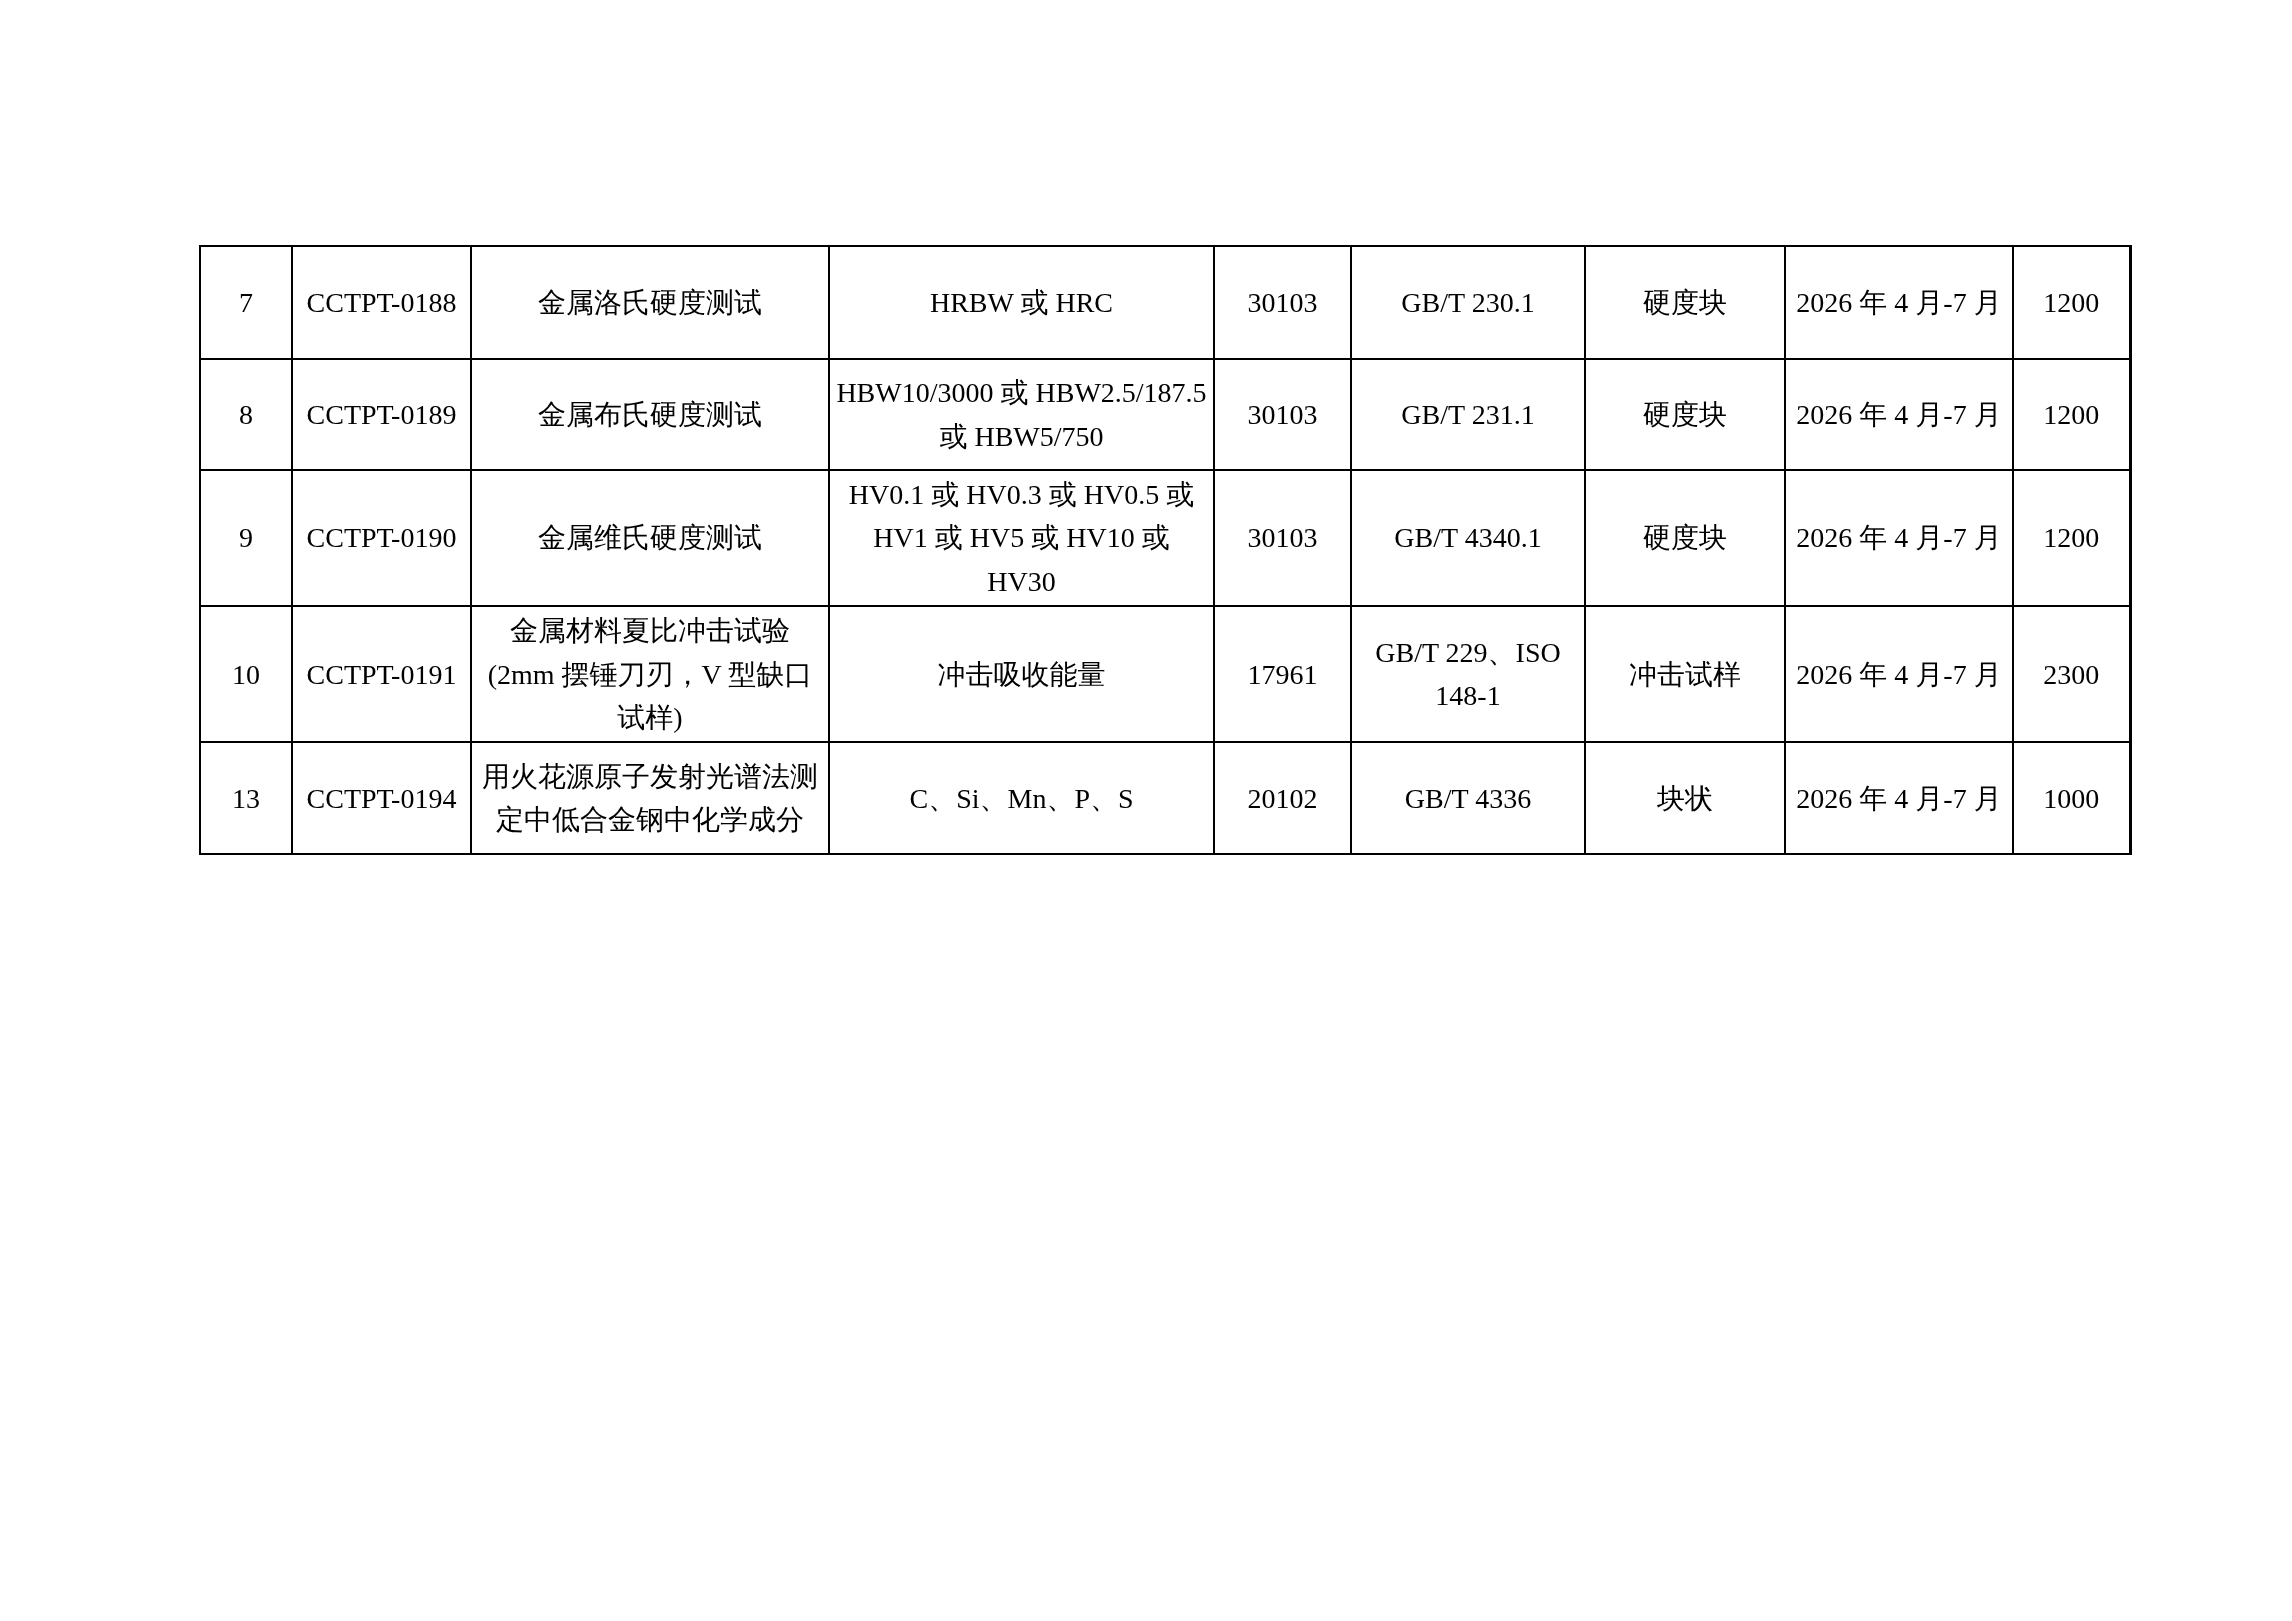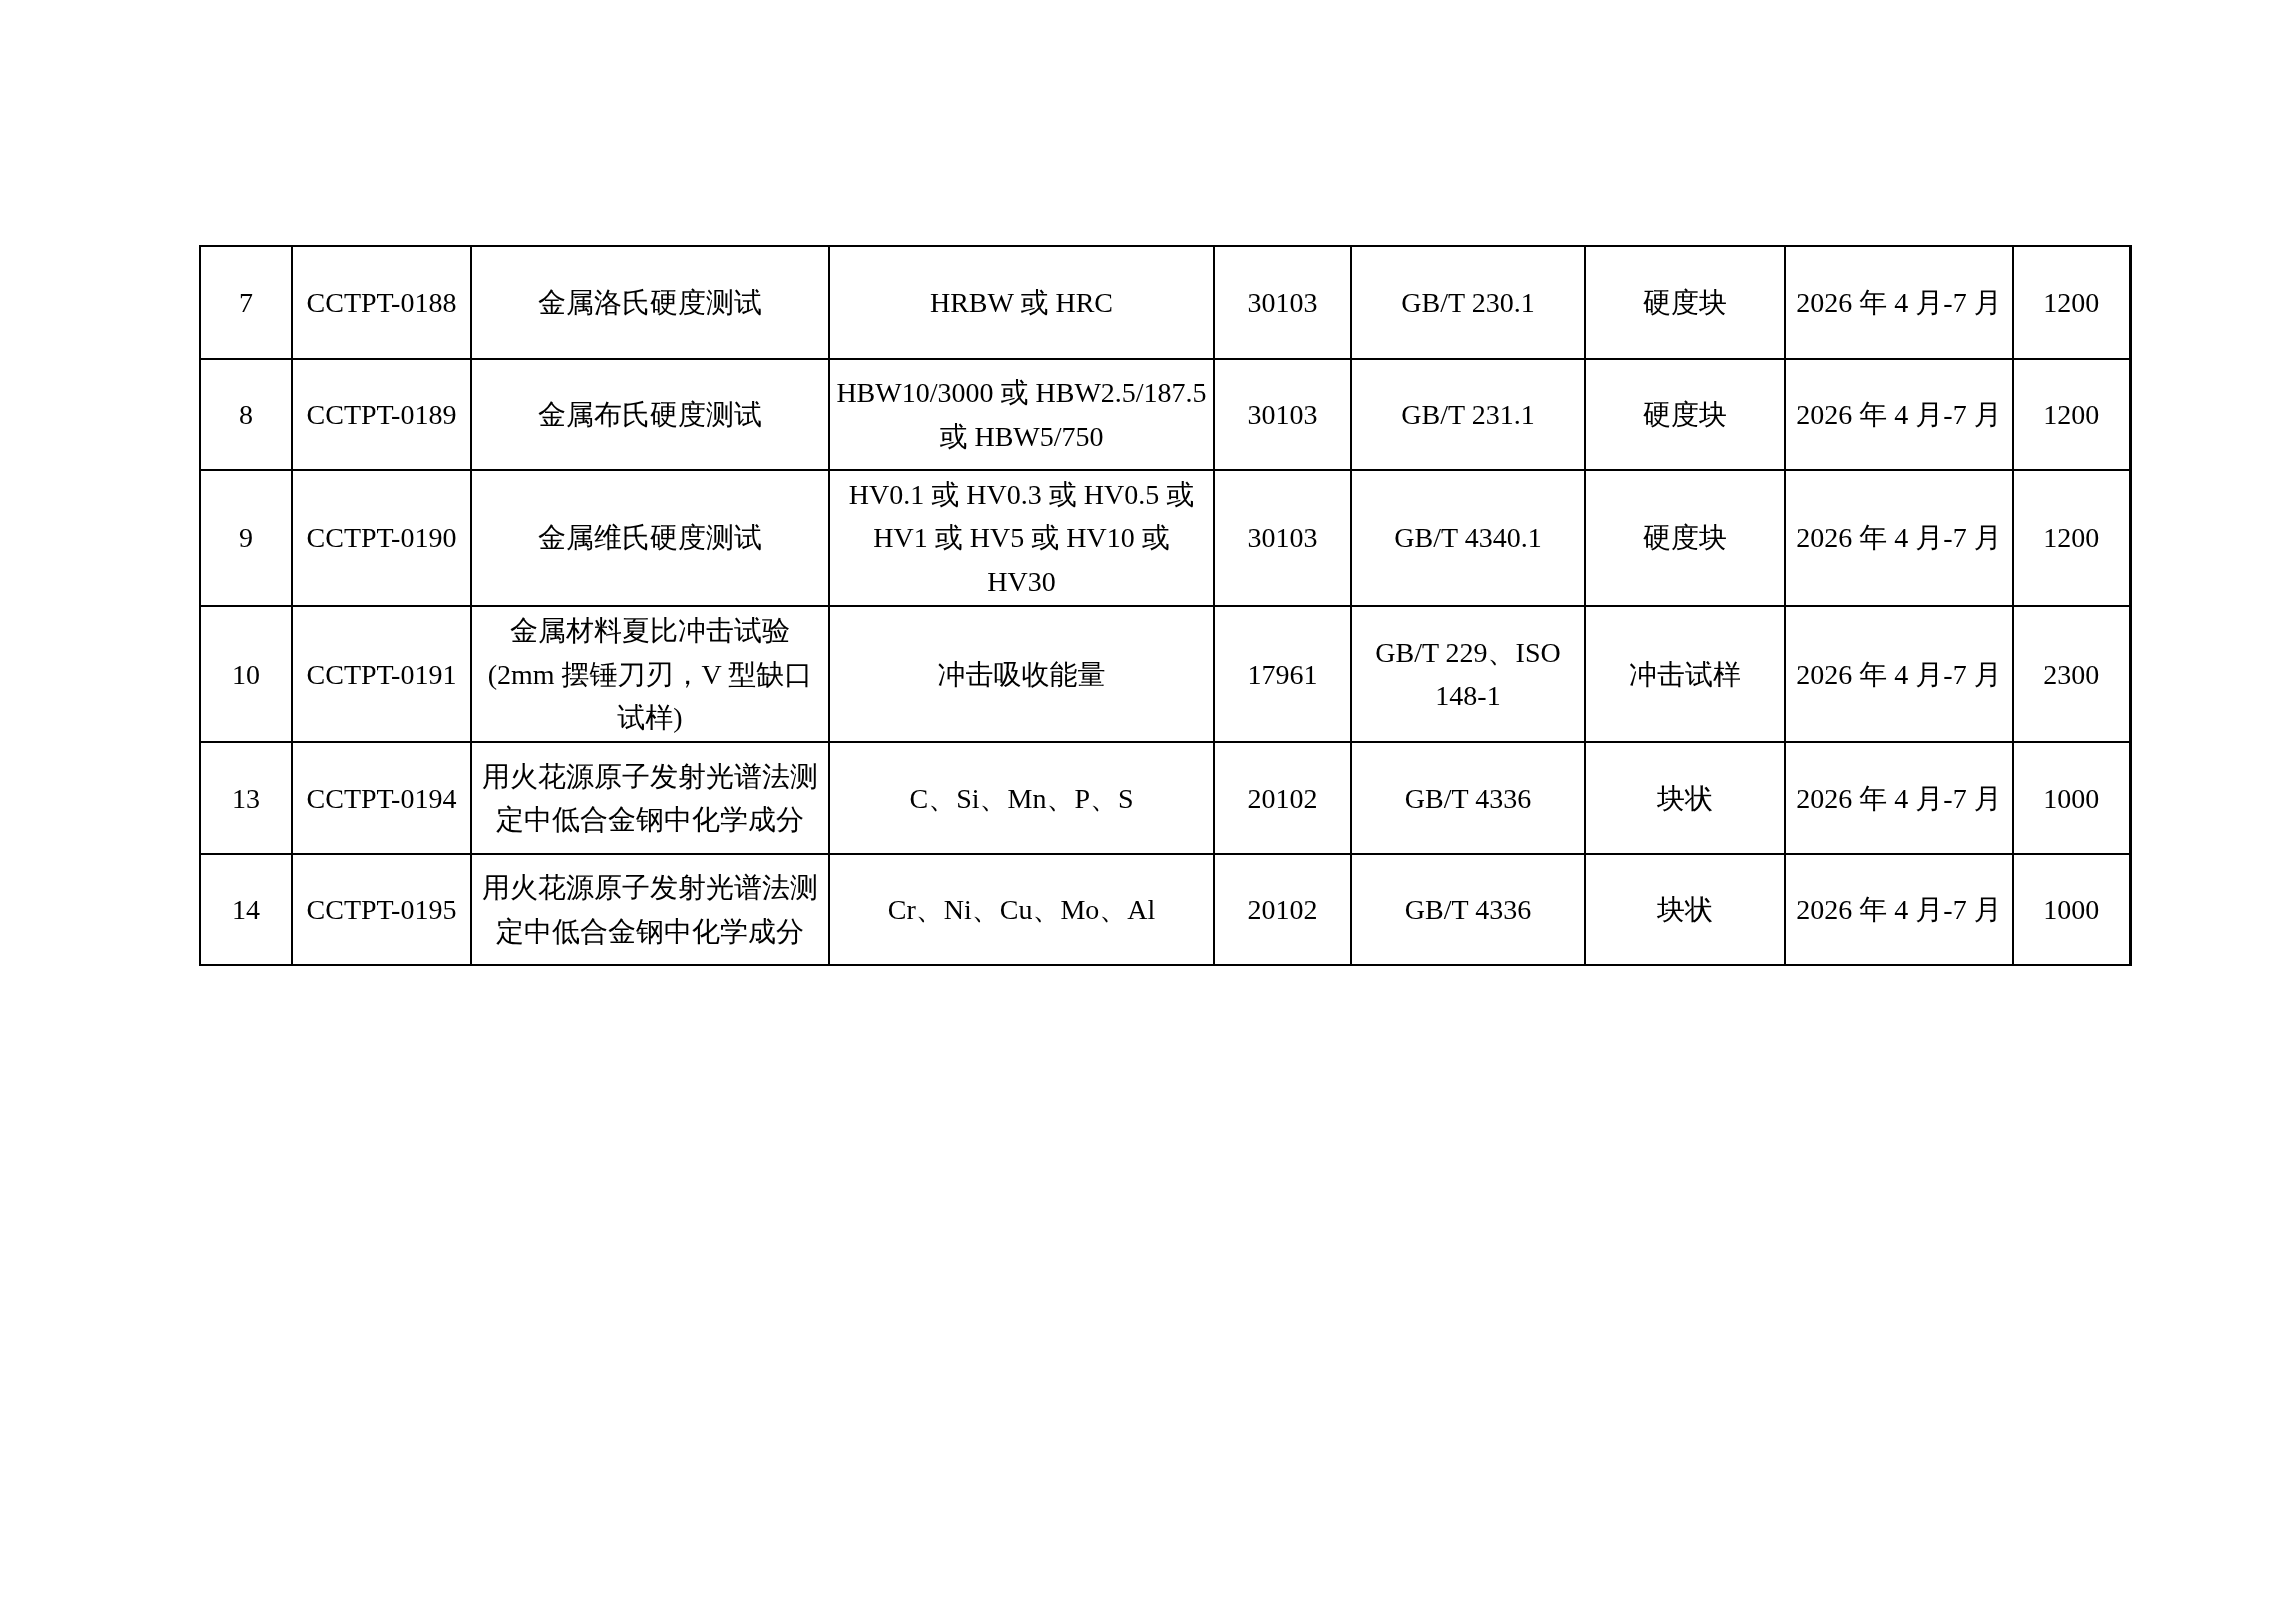--- a/index.html
+++ b/index.html
@@ -114,26 +114,15 @@
       <td>13</td>
       <td>CCTPT-0194</td>
       <td>用火花源原子发射光谱法测定中低合金钢中化学成分</td>
       <td>C、Si、Mn、P、S</td>
       <td>20102</td>
       <td>GB/T 4336</td>
       <td>块状</td>
       <td>2026 年 4 月-7 月</td>
       <td>1000</td>
     </tr>
-    <tr class="r-14">
-      <td>14</td>
-      <td>CCTPT-0195</td>
-      <td>用火花源原子发射光谱法测定中低合金钢中化学成分</td>
-      <td>Cr、Ni、Cu、Mo、Al</td>
-      <td>20102</td>
-      <td>GB/T 4336</td>
-      <td>块状</td>
-      <td>2026 年 4 月-7 月</td>
-      <td>1000</td>
-    </tr>
   </tbody>
 </table>
 
 
 </body></html>

